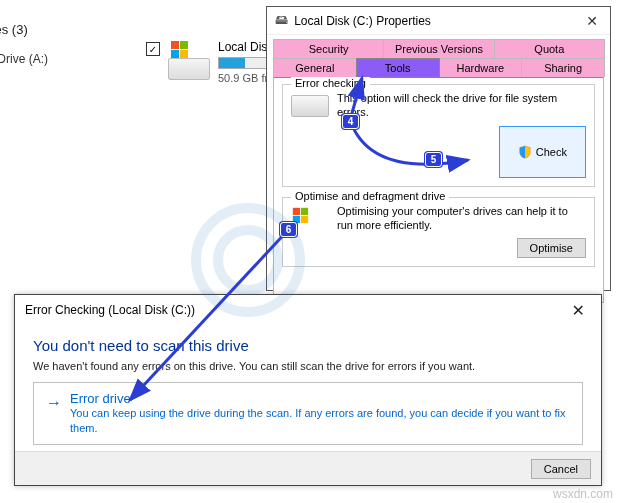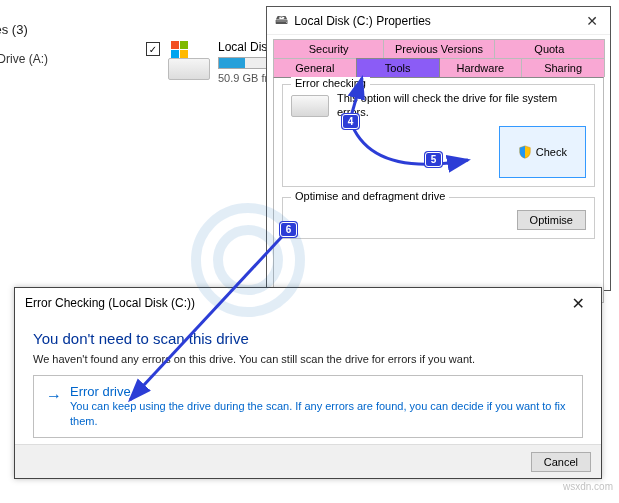--- a/index.html
+++ b/index.html
@@ -31,37 +31,37 @@
   .tabbody { margin:0 6px 6px 6px; border:1px solid #bbb; border-top:1px solid #888; padding:6px 8px; height:226px; position:relative; background:#fff; }
   .group { border:1px solid #ccc; padding:6px 8px 8px 8px; margin-bottom:10px; position:relative; }
   .group-title { position:absolute; top:-8px; left:8px; background:#fff; padding:0 4px; font-size:11px; }
   .grp-row { display:flex; align-items:flex-start; gap:8px; }
   .mini-disk { width:38px; height:22px; background:linear-gradient(#f8f8f8,#d8d8d8); border:1px solid #bbb; border-radius:2px; flex:none; margin-top:4px; }
   .grp-text { font-size:11px; line-height:1.3; flex:1; }
   .btn { border:1px solid #adadad; background:#e1e1e1; padding:3px 12px; font-size:11px; cursor:pointer; display:inline-flex; align-items:center; gap:4px; }
   .btn-row { text-align:right; margin-top:6px; }
   .shield { width:14px; height:14px; display:inline-block; }
 
-  .dialog { position:absolute; left:14px; top:287px; width:588px; height:192px; background:#fff; border:1px solid #444; box-shadow:0 0 6px rgba(0,0,0,.25); }
+  .dialog { position:absolute; left:14px; top:294px; width:588px; height:192px; background:#fff; border:1px solid #444; box-shadow:0 0 6px rgba(0,0,0,.25); }
   .dlg-title { height:30px; display:flex; align-items:center; padding:0 10px; font-size:12px; background:#fff; }
   .dlg-title .x { margin-left:auto; font-size:16px; color:#222; padding:0 6px; cursor:pointer; }
   .dlg-body { padding:6px 18px 0 18px; }
   .dlg-h { color:#003399; font-size:15px; margin:6px 0 6px 0; }
   .dlg-p { font-size:11px; color:#222; margin-bottom:10px; }
   .option { border:1px solid #bfbfbf; padding:8px 12px; display:flex; gap:8px; align-items:flex-start; cursor:pointer; }
   .arrow { color:#0066cc; font-size:16px; line-height:1; margin-top:2px; }
   .opt-title { color:#0066cc; font-size:13px; }
   .opt-desc { color:#0066cc; font-size:11px; line-height:1.35; }
   .dlg-footer { position:absolute; bottom:0; left:0; right:0; height:34px; background:#f0f0f0; border-top:1px solid #ddd; display:flex; align-items:center; justify-content:flex-end; padding:16px 10px; }
 
   .marker { position:absolute; z-index:30; }
   .badge { width:17px; height:15px; background:#2c3dd6; color:#fff; border:1px solid #fff; border-radius:3px; font-size:10px; font-weight:bold; display:flex; align-items:center; justify-content:center; box-shadow:0 0 0 1px #2c3dd6; }
   svg.overlay { position:absolute; left:0; top:0; pointer-events:none; z-index:25; }
   .watermark-logo { position:absolute; left:188px; top:200px; opacity:.12; pointer-events:none; }
-  .watermark-text { position:absolute; right:6px; bottom:11px; font-size:10px; color:#999; opacity:.6; pointer-events:none;text-align:right; }
+  .watermark-text { position:absolute; right:6px; bottom:2px; font-size:12px; color:#999; opacity:.6; pointer-events:none;text-align:right; }
 </style>
 </head>
 <body>
 
 <div class="explorer-back">
   <div class="drives-header">ves (3)</div>
   <div class="drive-label">k Drive (A:)</div>
   <div class="drive-item">
     <span class="drive-check">✓</span>
     <span class="drive-icon">
@@ -111,20 +111,26 @@
                 <path d="M8 1 L14 3 V8 C14 12 11 14.5 8 15 C5 14.5 2 12 2 8 V3 Z" fill="#ffc107" stroke="#c08000" stroke-width="0.5"></path>
                 <path d="M8 1 L8 15 C5 14.5 2 12 2 8 V3 Z" fill="#2196f3"></path>
               </svg>
           </span>
           <span>Check</span>
         </button>
       </div>
     </div>
     <div class="group">
       <div class="group-title">Optimise and defragment drive</div>
+      <div class="grp-row">
+        <div style="width:38px;flex:none;margin-top:2px">
+          <span class="win" style="transform:scale(.9)"><span class="a"></span><span class="b"></span><span class="c"></span><span class="d"></span></span>
+        </div>
+        <div class="grp-text">Optimising your computer's drives can help it to run more efficiently.</div>
+      </div>
       <div class="btn-row">
         <button class="btn">
           <span>Optimise</span>
         </button>
       </div>
     </div>
   </div>
 </div>
 
 <div class="dialog">

